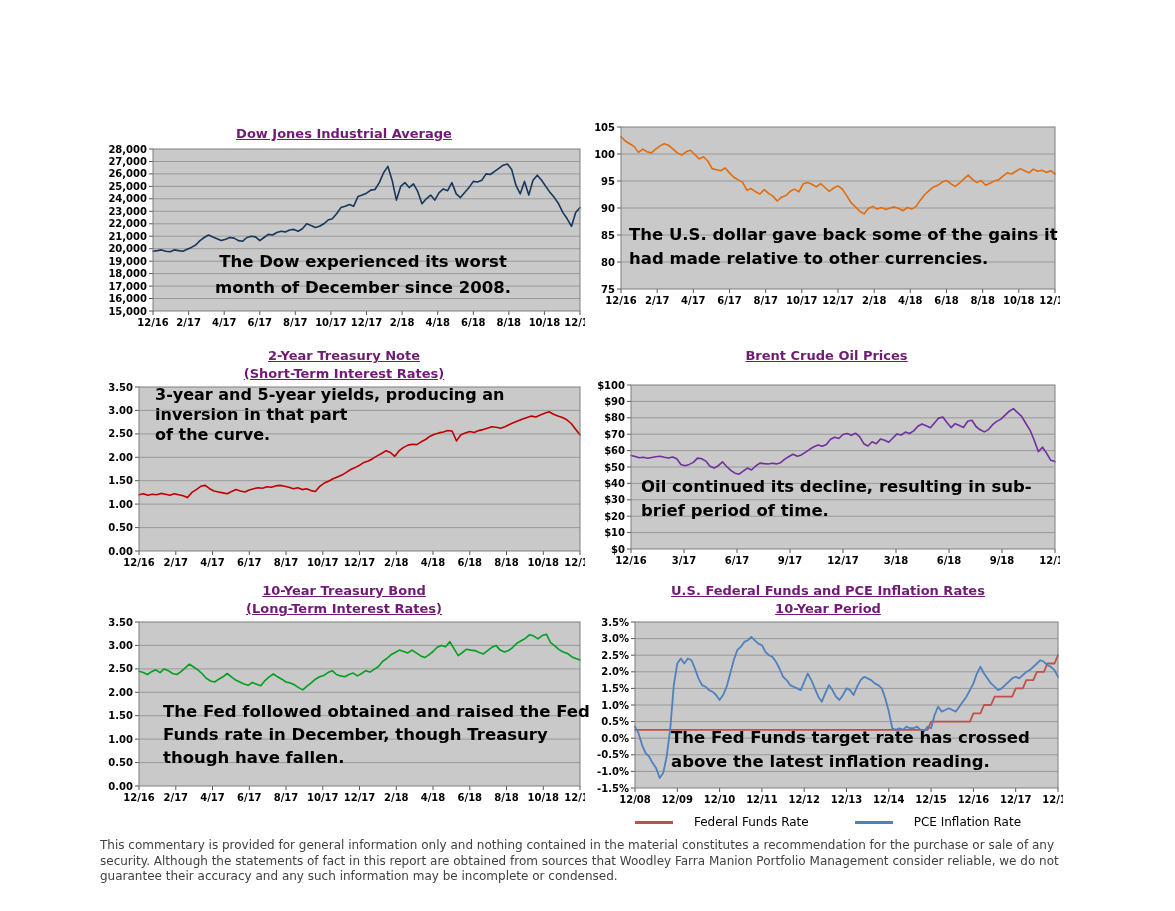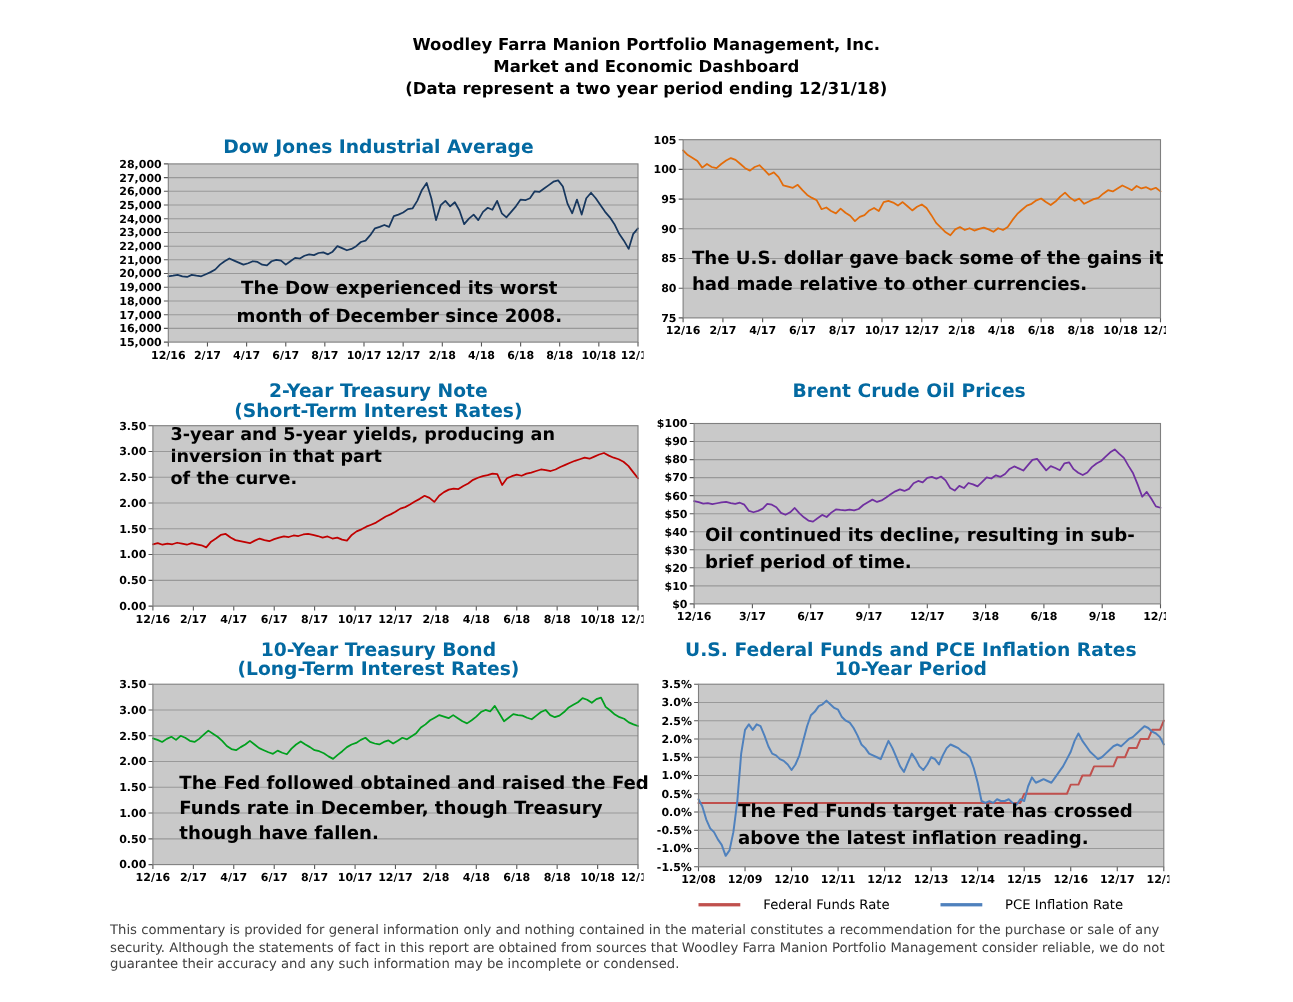--- a/index.html
+++ b/index.html
@@ -6,21 +6,21 @@
   .canvas {
     position:relative; width:1175px; height:911px; background:#fff;
     font-family:"DejaVu Sans", sans-serif; overflow:hidden;
   }
   
   .page-header { position:absolute; top:30px; left:0; width:100%; text-align:center;
     font-weight:bold; color:#000; }
   .page-header .h-line { font-size:15px; line-height:20px; }
   
   .chart { position:absolute; }
-  .ctitle { text-align:center; font-weight:bold; color:#0369a1; font-size:17px; line-height:18px; padding-top:2px; }
+  .ctitle { text-align:center; font-weight:bold; color:#701a75; font-size:13px; line-height:18px; padding-top:2px;text-decoration:underline; }
   .cbody { position:relative; }
   .chart svg { display:block; width:100%; }
   svg text.tick { font-family:"DejaVu Sans", sans-serif; font-size:10px; font-weight:bold; fill:#000; }
   .anno { position:absolute; font-weight:bold; color:#000; font-size:16.5px; line-height:24px; }
   .anno div { white-space:nowrap; }
 
   .c1 { left:103px; top:123px; width:482px; height:215px; }
   .c2 { left:593px; top:123px; width:467px; height:215px; }
   .c3 { left:103px; top:345px; width:482px; height:228px; }
   .c4 { left:593px; top:345px; width:467px; height:228px; }
@@ -46,25 +46,20 @@
 
   
   .page-footer { position:absolute; left:100px; top:838px; width:976px;
     font-size:12px; line-height:15.5px; color:#404040; }
 </style>
 </head>
 <body>
 
 <div class="canvas">
 
-  <div class="page-header">
-    <div class="h-line">Woodley Farra Manion Portfolio Management, Inc.</div>
-    <div class="h-line">Market and Economic Dashboard</div>
-    <div class="h-line">(Data represent a two year period ending 12/31/18)</div>
-  </div>
 
   <section class="chart c1">
     <div class="ctitle">
       <div>Dow Jones Industrial Average</div>
     </div>
     <div class="cbody">
       <svg viewBox="0 0 482 188">
           <rect x="50" y="4" width="427" height="162" fill="#C9C9C9"></rect>
           <line x1="46" y1="166.0" x2="50" y2="166.0" stroke="#555555" stroke-width="1"></line>
           <text class="tick" x="44" y="166.0" dy=".35em" text-anchor="end">15,000</text>

